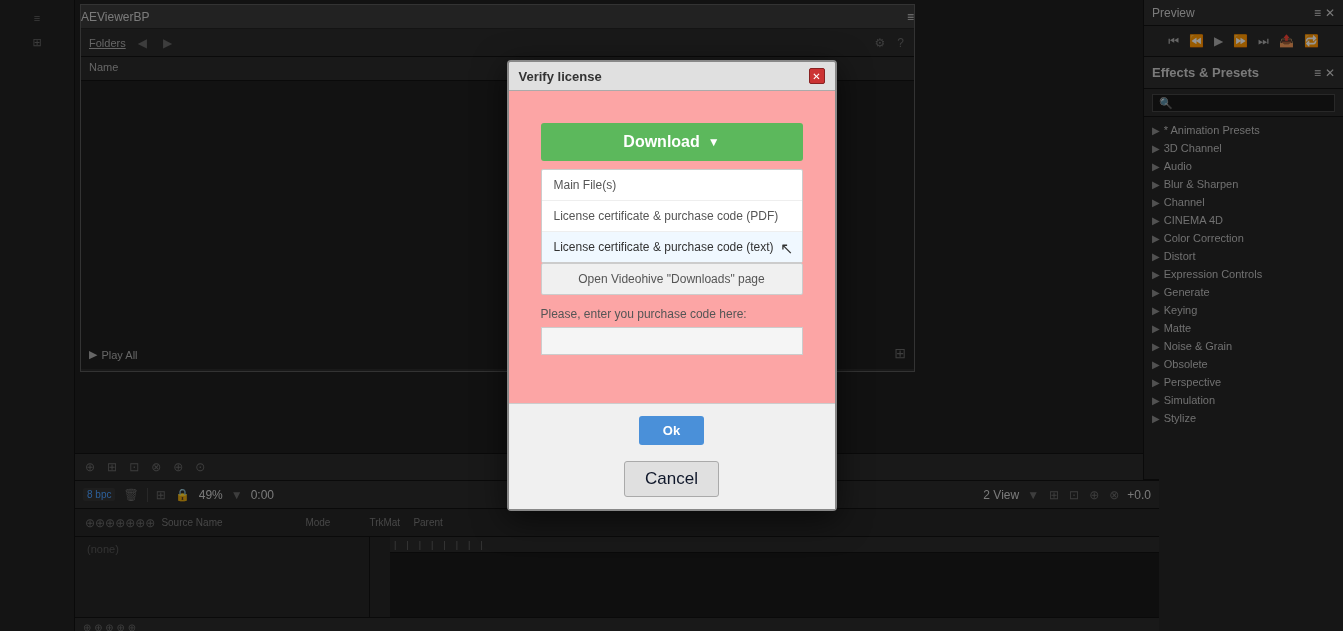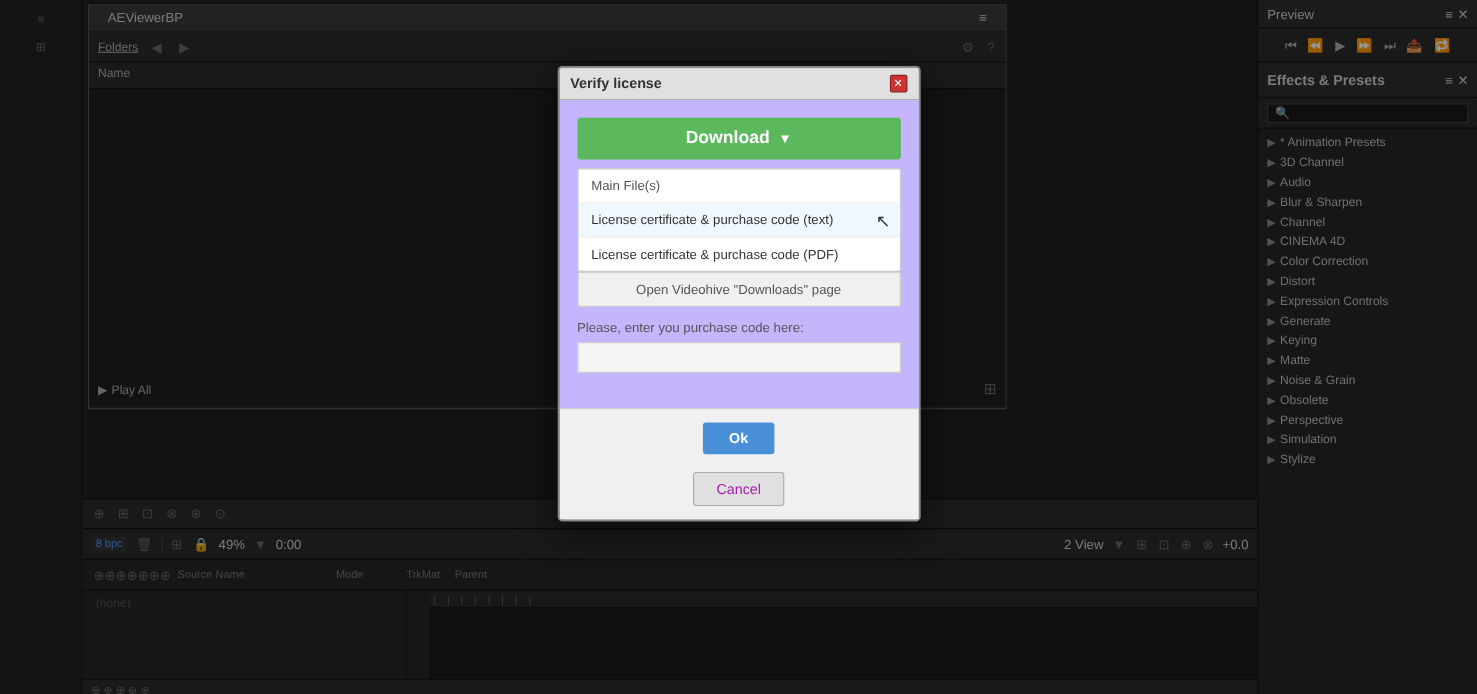--- a/index.html
+++ b/index.html
@@ -224,23 +224,24 @@
       left: 80px;
       width: 835px;
       height: 368px;
       background: #2a2a2a;
       border: 1px solid #555;
       z-index: 5;
     }
 
     .window-titlebar {
       display: flex;
+      align-items: center;
       justify-content: space-between;
       background: #3a3a3a;
-      padding: 4px 17px;
+      padding: 4px 0;
       height: 24px;
       border-bottom: 1px solid #222;
     }
 
     
     .modal-overlay {
       position: absolute;
       top: 0;
       left: 0;
       width: 100%;
@@ -258,20 +259,21 @@
       width: 330px;
       background: #f0f0f0;
       border: 2px solid #888;
       box-shadow: 0 8px 32px rgba(0,0,0,0.6);
       border-radius: 4px;
       overflow: visible;
     }
 
     .dialog-titlebar {
       display: flex;
+      align-items: center;
       justify-content: space-between;
       background: #e0e0e0;
       padding: 6px 10px;
       border-bottom: 1px solid #aaa;
       border-radius: 2px 2px 0 0;
     }
 
     .dialog-title {
       font-size: 13px;
       color: #333;
@@ -286,22 +288,22 @@
       cursor: pointer;
       display: flex;
       align-items: center;
       justify-content: center;
       font-size: 10px;
       color: #fff;
       border-radius: 2px;
     }
 
     .dialog-body {
-      padding: 16px;
-      background: #c4b5fd;
+      padding: 32px;
+      background: #fca5a5;
     }
 
     .download-btn {
       display: flex;
       align-items: center;
       justify-content: center;
       gap: 8px;
       background: #5cb85c;
       color: #fff;
       border: none;
@@ -397,24 +399,24 @@
       border: none;
       padding: 7px 24px;
       font-size: 13px;
       cursor: pointer;
       border-radius: 3px;
       font-weight: bold;
     }
 
     .cancel-btn {
       background: #e0e0e0;
-      color: #a21caf;
+      color: #0f172a;
       border: 1px solid #aaa;
       padding: 7px 20px;
-      font-size: 13px;
+      font-size: 17px;
       cursor: pointer;
       border-radius: 3px;
     }
 
     .dropdown-arrow {
       font-size: 12px;
     }
 
     .grid-icon {
       position: absolute;
@@ -422,21 +424,21 @@
       right: 8px;
       color: #666;
       font-size: 14px;
     }
 
     
     .timeline-area {
       position: absolute;
       bottom: 0;
       left: 75px;
-      right: 200px;
+      right: 184px;
       height: 152px;
       background: #252525;
       border-top: 2px solid #111;
     }
 
     .timeline-header-row {
       height: 28px;
       background: #2a2a2a;
       border-bottom: 1px solid #111;
       display: flex;
@@ -691,26 +693,26 @@
         <button class="download-btn">
           <span>Download</span>
           <span class="dropdown-arrow">▼</span>
         </button>
 
         
         <div class="download-dropdown">
           <div class="dropdown-item">
             <span>Main File(s)</span>
           </div>
+          <div class="dropdown-item">
+            <span>License certificate &amp; purchase code (PDF)</span>
+          </div>
           <div class="dropdown-item active" style="position:relative;">
             <span>License certificate &amp; purchase code (text)</span>
             <span class="cursor-indicator">↖</span>
-          </div>
-          <div class="dropdown-item">
-            <span>License certificate &amp; purchase code (PDF)</span>
           </div>
         </div>
 
         
         <button class="open-videohive-btn">
           <span>Open Videohive "Downloads" page</span>
         </button>
 
         
         <span class="purchase-label">Please, enter you purchase code here:</span>

